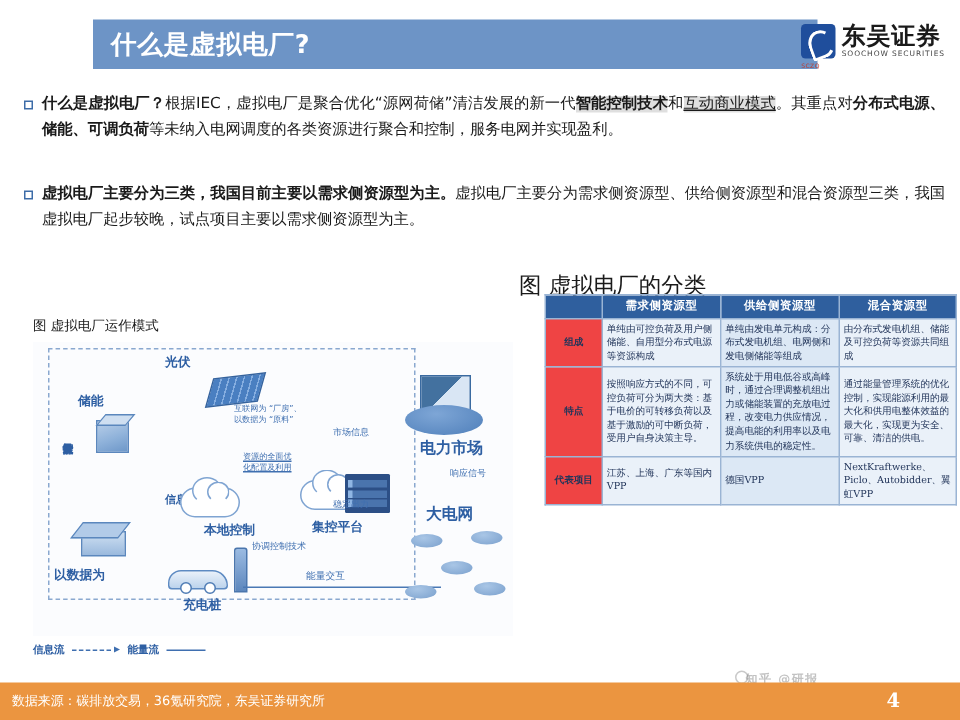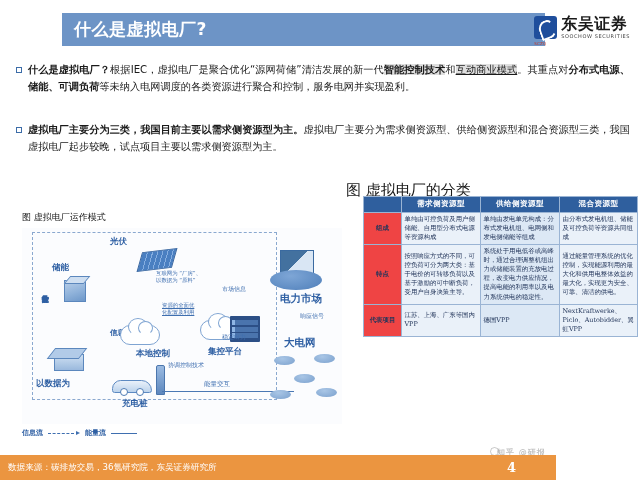--- a/index.html
+++ b/index.html
@@ -246,21 +246,21 @@
     width: 38px;
   }
   .cellA { background: #eaf1f9; }
   .cellB { background: #dce8f5; }
   .cellC { background: #eaf1f9; }
   #tbl td.body-cell { text-align: left; }
 
   
   #footer-bar {
     position: absolute; left: 0; bottom: 0;
-    width: 556px; height: 25px;
+    width: 640px; height: 25px;
     background: #eb9540;
     display: flex; align-items: center; justify-content: space-between;
   }
   #footer-src {
     color: #ffffff; font-size: 8.6px; padding-left: 8px; white-space: nowrap;
   }
   #footer-page {
     color: #ffffff; font-size: 13px; font-weight: bold;
     font-family: "DejaVu Serif", "Liberation Serif", serif;
     padding-right: 40px;

